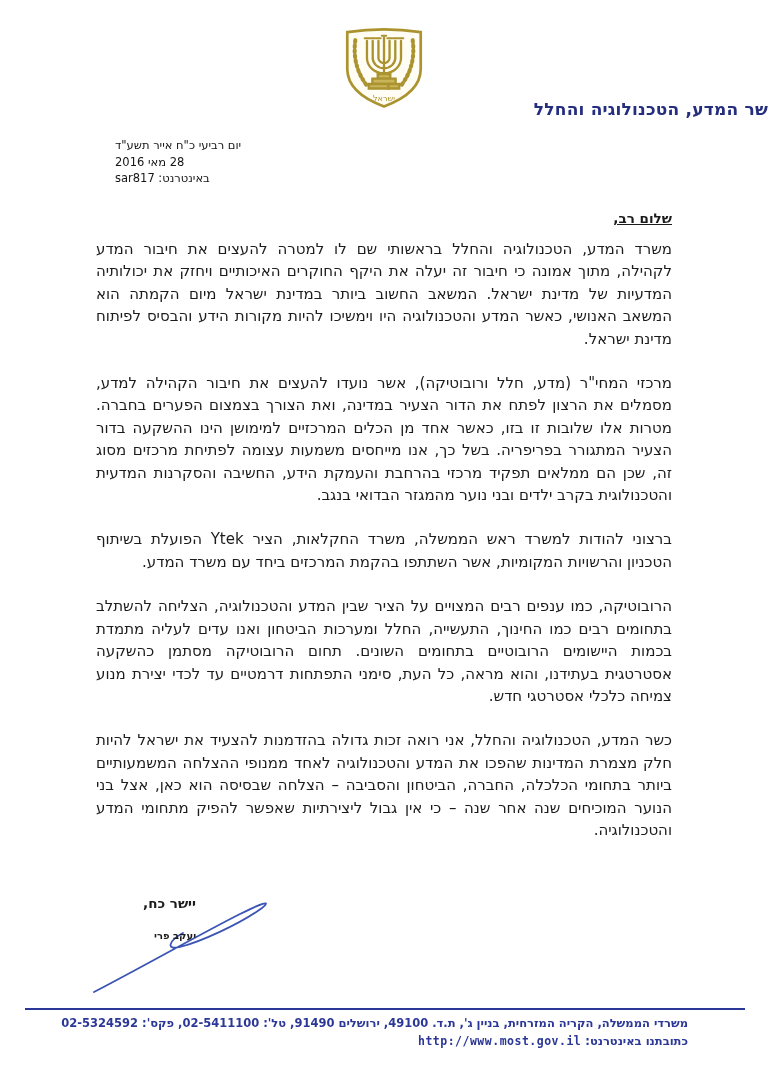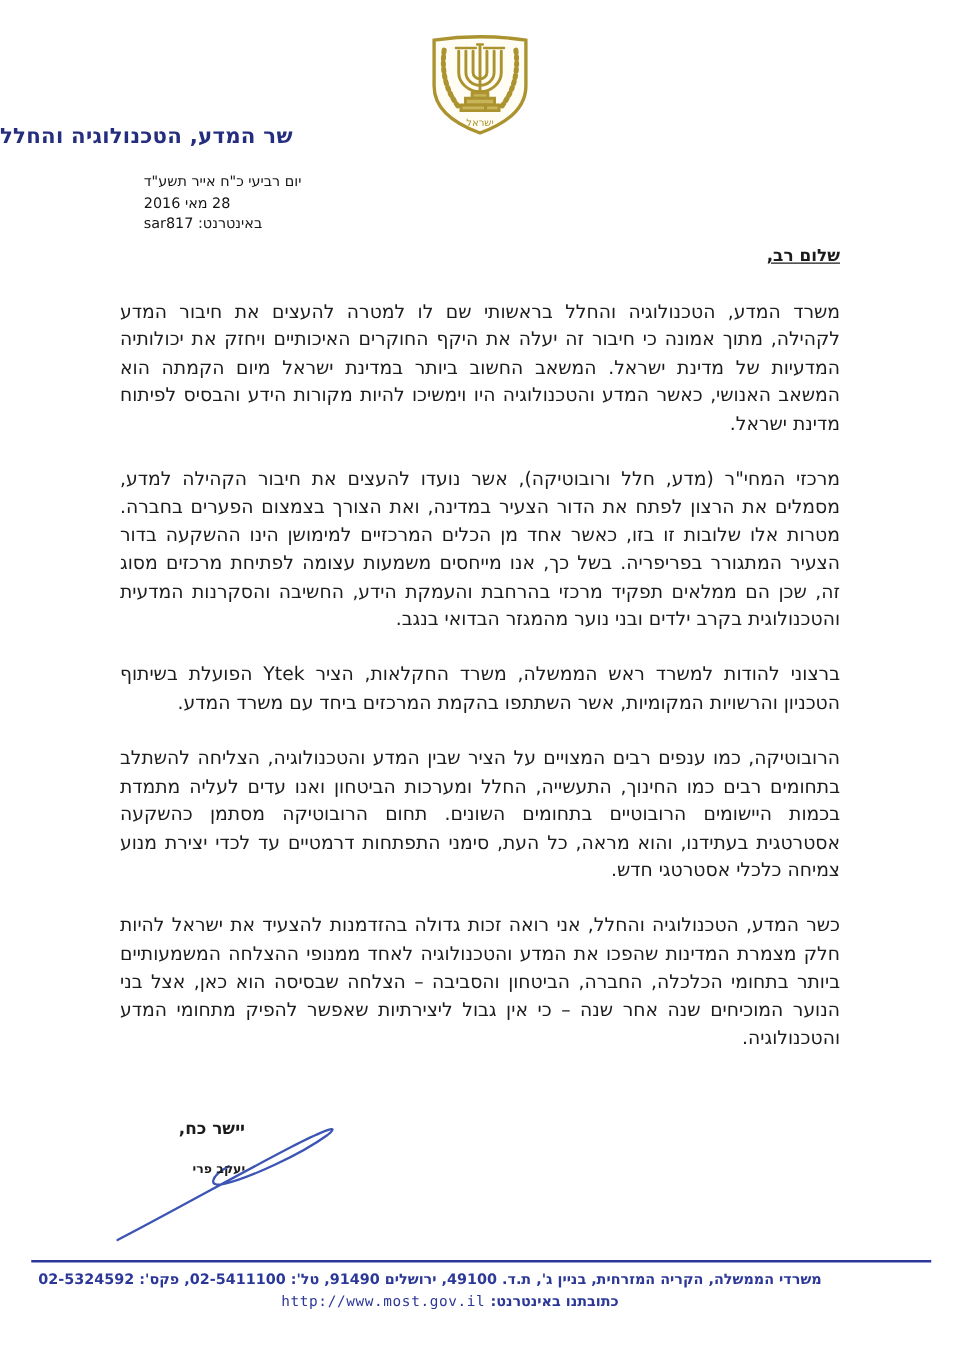--- a/index.html
+++ b/index.html
@@ -2,47 +2,47 @@
 <html lang="he"><head>
 <meta charset="utf-8">
 <style>
   html,body{margin:0;padding:0;}
   body{
     width:768px;height:1085px;position:relative;background:#ffffff;
     font-family:"DejaVu Sans",sans-serif;color:#1c1c1c;overflow:hidden;
   }
   .emblem{position:absolute;top:24px;left:50%;transform:translateX(-50%);width:116px;height:86px;}
   .page-title{
-    position:absolute;top:99px;left:0;width:768px;text-align:left;
+    position:absolute;top:99px;left:0;width:768px;text-align:right;
     font-size:17px;font-weight:bold;color:#252e7e;letter-spacing:.2px;
   }
   .meta{
     position:absolute;left:115px;top:137px;direction:rtl;text-align:left;
     font-size:11.5px;line-height:16.5px;color:#151515;white-space:nowrap;
   }
   .greeting{
-    position:absolute;right:96px;top:197px;direction:rtl;
+    position:absolute;right:96px;top:210px;direction:rtl;
     font-size:13.5px;font-weight:bold;text-decoration:underline;
   }
   .body-text{
     position:absolute;left:96px;right:96px;top:238px;direction:rtl;
     font-size:15px;line-height:22.4px;text-align:justify;color:#1c1c1c;
   }
   .body-text p{margin:0 0 22px 0;}
   .signature-block{position:absolute;left:88px;top:893px;width:200px;height:104px;}
   .sig-closing{position:absolute;left:55px;top:2px;font-size:13.5px;font-weight:bold;direction:rtl;}
   .sig-name{position:absolute;left:66px;top:37px;font-size:10px;font-weight:bold;direction:rtl;}
   .sig-svg{position:absolute;left:0;top:0;width:200px;height:104px;}
   .footer-rule{position:absolute;left:25px;top:1008px;width:720px;height:2px;background:#2c3897;}
   .footer{
-    position:absolute;top:1015px;left:0;width:688px;text-align:center;direction:rtl;
+    position:absolute;top:1015px;left:0;width:688px;text-align:right;direction:rtl;
     color:#2c3897;font-size:11.5px;line-height:17.5px;font-weight:bold;
   }
   .footer .url{
-    font-family:"DejaVu Sans Mono",monospace;font-weight:normal;letter-spacing:.5px;direction:ltr;
+    font-family:"DejaVu Sans Mono",monospace;font-weight:bold;letter-spacing:.5px;direction:ltr;
     unicode-bidi:embed;
     margin-left:32px;
   }
 </style>
 </head>
 <body>
 
 <div class="emblem">
   <svg viewBox="0 0 120 96" width="116" height="86">
     <g fill="none" stroke="#ab9330" stroke-width="2.6" stroke-linecap="round">

